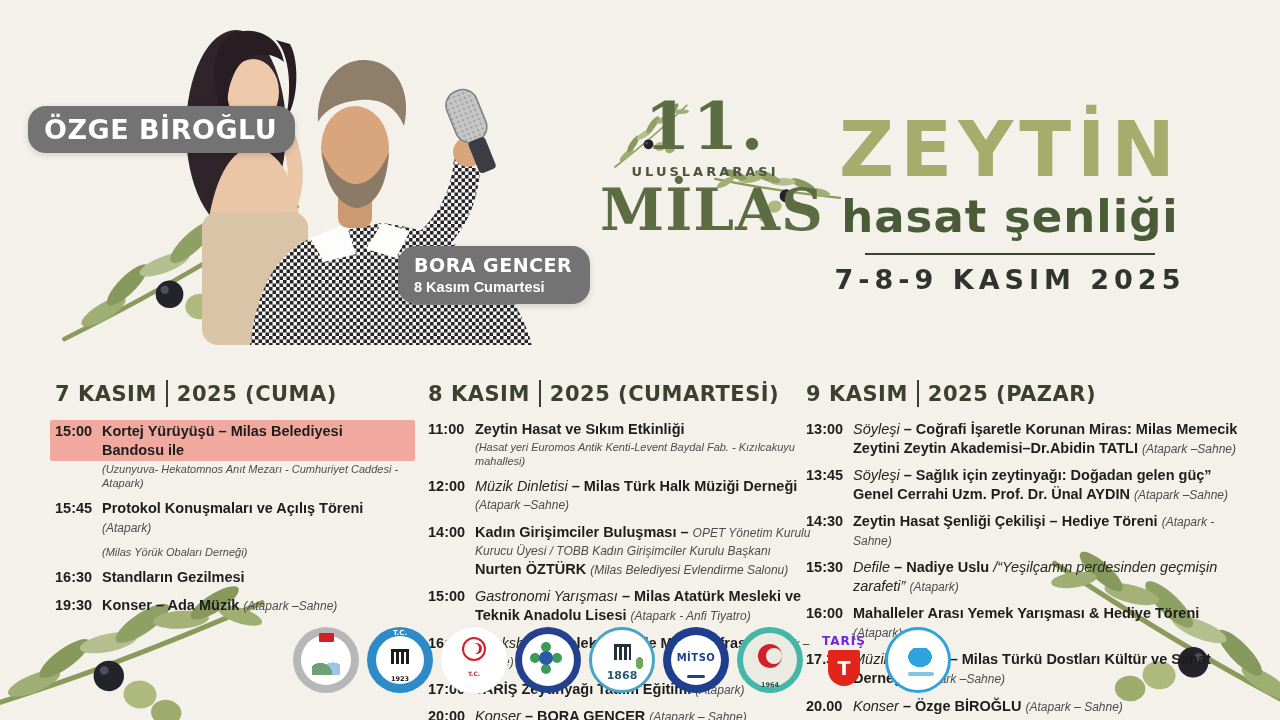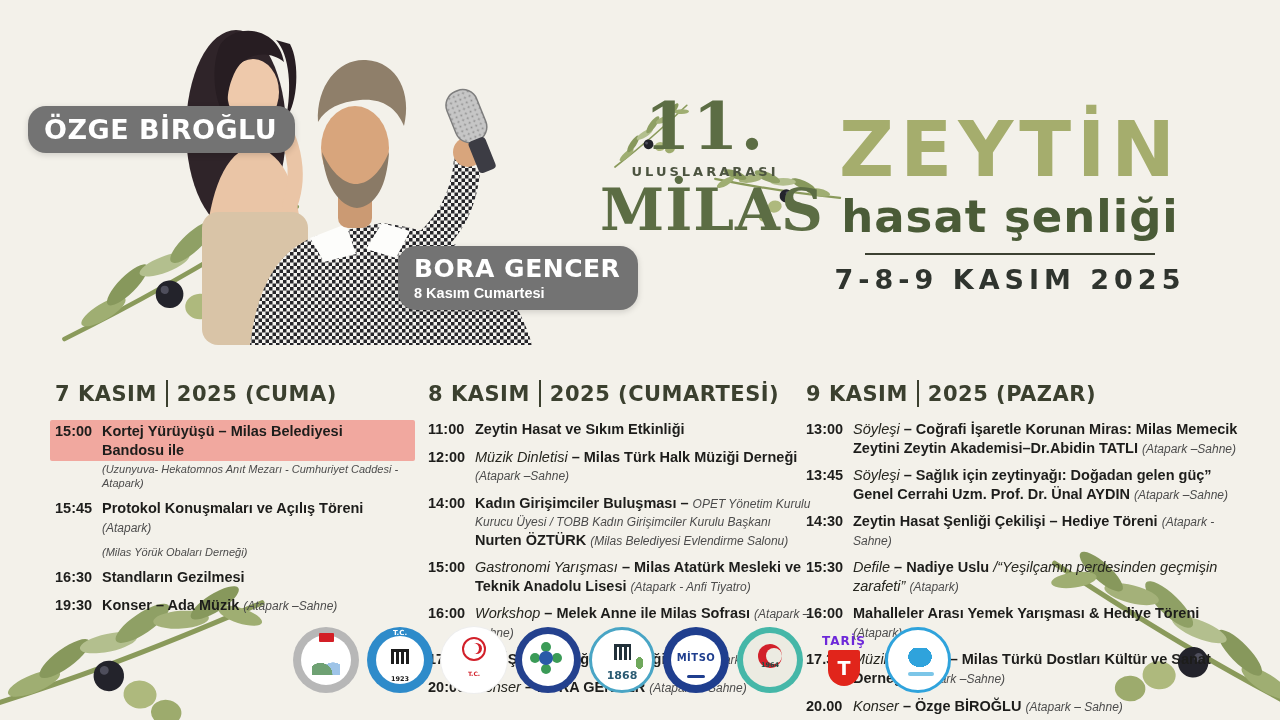--- a/index.html
+++ b/index.html
@@ -5,21 +5,21 @@
   * { margin:0; padding:0; box-sizing:border-box; }
   html,body { width:1280px; height:720px; overflow:hidden; }
   body { background:#f3f1ea; font-family:"Liberation Sans", sans-serif; position:relative; }
 
   
   .badge { position:absolute; background:#737373; color:#fff; border-radius:18px; padding:10px 18px 9px 16px; z-index:6; box-shadow:0 2px 6px rgba(0,0,0,.15); }
   .badge .nm { font-family:"DejaVu Sans", sans-serif; font-size:27px; font-weight:800; letter-spacing:.5px; white-space:nowrap; line-height:1.05; }
   .badge .dt { font-size:14.5px; font-weight:700; text-align:right; margin-top:3px; }
   #badge-ozge { left:28px; top:106px; }
   #badge-bora { left:398px; top:246px; }
-  #badge-bora .nm { font-size:25px;text-align:center; }
+  #badge-bora .nm { font-size:19px;text-align:center; }
   #badge-bora .dt { text-align:left; }
 
   
   .flogo { position:absolute; left:600px; top:95px; width:210px; text-align:center; color:#5c6d44; z-index:4; }
   .flogo .ed { font-family:"DejaVu Serif", serif; font-size:66px; font-weight:700; line-height:.95; letter-spacing:2px; }
   .flogo .l1 { font-family:"DejaVu Sans", sans-serif; font-size:13px; font-weight:800; letter-spacing:3px; margin-top:6px; color:#4c5440; }
   .flogo .l2 { font-family:"DejaVu Serif", serif; font-size:58px; font-weight:700; letter-spacing:1px; line-height:1; margin-top:2px; color:#5c6d44; }
 
   
   .titleblock { position:absolute; left:795px; top:112px; width:430px; text-align:center; z-index:4; }
@@ -76,21 +76,21 @@
 
   .logo-mitso { background:#1f3e8e; }
   .logo-mitso .inner { inset:8px; }
   .logo-mitso .m0 { top:25px; font-size:10px; font-weight:800; color:#1f3e8e; letter-spacing:.5px; }
   .logo-mitso .emblem { bottom:15px; left:24px; width:18px; height:3px; background:#1f3e8e; border-radius:2px; }
 
   .logo-ziraat { background:#45b7a8; }
   .logo-ziraat .inner { inset:6px; background:#ecebe2; }
   .logo-ziraat .emblem { top:17px; left:21px; width:24px; height:24px; background:#d2202a; border-radius:50%; }
   .logo-ziraat .emblem::after { content:""; position:absolute; left:8px; top:4px; width:16px; height:16px; background:#ecebe2; border-radius:50%; }
-  .logo-ziraat .m0 { bottom:24px; font-size:6.5px; font-weight:700; color:#1d4d44; }
+  .logo-ziraat .m0 { bottom:4px; font-size:6.5px; font-weight:700; color:#1d4d44; }
 
   .logo-taris { background:transparent; border-radius:0; flex-direction:column; }
   .logo-taris .m0 { position:static; font-size:12px; font-weight:800; color:#6d28d9; letter-spacing:1px; }
   .logo-taris .shield { width:32px; height:36px; background:#e1251b; border-radius:2px 2px 16px 16px; margin-top:2px; display:flex; align-items:center; justify-content:center; }
   .logo-taris .m1 { position:static; font-size:19px; font-weight:800; color:#fff; line-height:1; }
 
   .logo-sut { background:#fff; border:3px solid #2fa3dc; }
   .logo-sut .emblem { top:18px; left:17px; width:30px; height:22px; background:radial-gradient(ellipse at 50% 40%, #2fa3dc 0 55%, transparent 56%); }
   .logo-sut::after { content:""; position:absolute; left:20px; bottom:14px; width:26px; height:4px; border-radius:2px; background:#7cc6e8; }
 
@@ -238,20 +238,21 @@
     <span>8 KASIM</span>
     <span class="bar"></span>
     <span>2025 (CUMARTESİ)</span>
   </div>
   <div>
       <div class="item">
         <div class="item-line">
           <span class="time">11:00</span>
           <span class="txt"><span class="seg-b">Zeytin Hasat ve Sıkım Etkinliği</span></span>
         </div>
+        <div class="sub-note">(Hasat yeri Euromos Antik Kenti-Levent Baydal Fab. - Kızılcakuyu mahallesi)</div>
       </div>
       <div class="item">
         <div class="item-line">
           <span class="time">12:00</span>
           <span class="txt"><span class="seg-i">Müzik Dinletisi</span><span class="seg-b"> – Milas Türk Halk Müziği Derneği </span><span class="seg-n">(Atapark –Sahne)</span></span>
         </div>
       </div>
       <div class="item">
         <div class="item-line">
           <span class="time">14:00</span>

